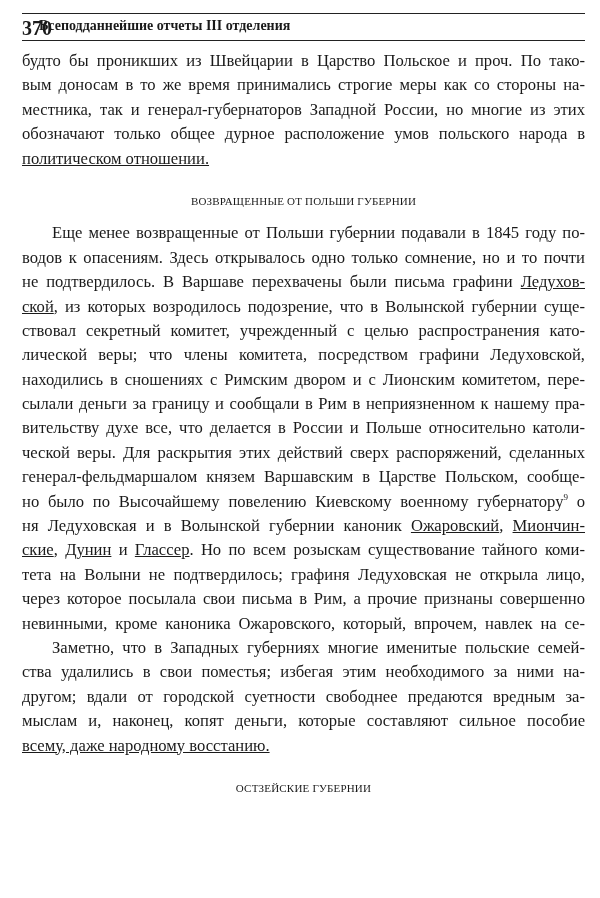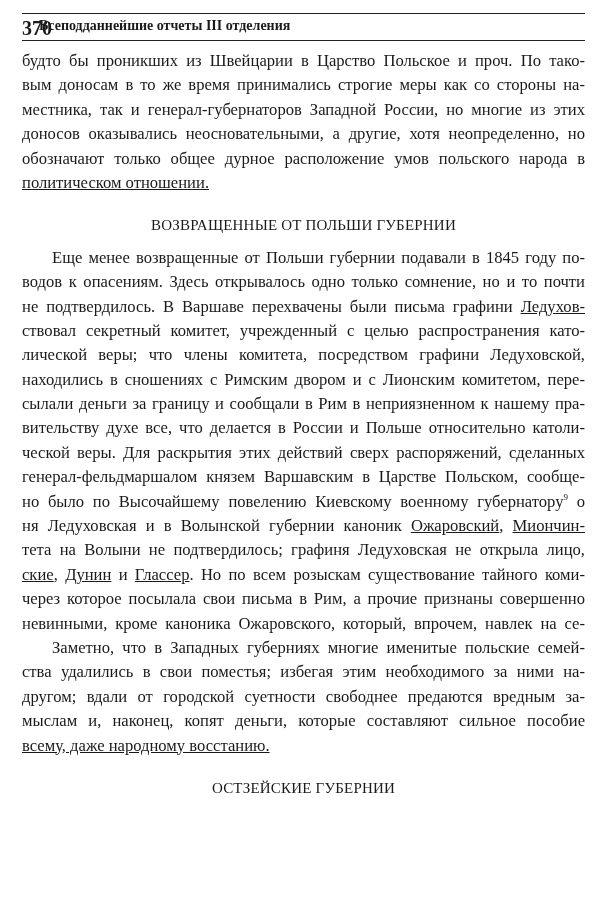--- a/index.html
+++ b/index.html
@@ -10,65 +10,65 @@
   .rule.bottom { top: 40px; }
   .running-head { position: absolute; top: 16px; left: 0; width: 563px; height: 22px;
     font-family: "Liberation Serif", serif; font-weight: bold; font-size: 15px; }
   .page-number { position: absolute; left: 0; top: 1px; font-size: 20px; }
   .header-title { position: absolute; left: 17px; right: 0; top: 2px; font-size: 14px; }
   .body { position: absolute; top: 49px; left: 0; width: 563px;
     font-family: "Liberation Serif", serif; font-size: 16.6px; line-height: 24.4px; }
   .line { white-space: nowrap; text-align: justify; text-align-last: justify; height: 24.4px; overflow: visible; }
   .line.last { text-align-last: left; text-decoration: underline; }
   .line.indent { padding-left: 30px; }
-  .heading { text-align: center; font-size: 15px; letter-spacing: 0.2px; }
+  .heading { text-align: center; font-size: 11px; letter-spacing: 0.2px; }
   .u { text-decoration: underline; }
   sup { font-size: 9px; line-height: 0; vertical-align: super; }
 </style>
 </head>
 <body>
 
 <div class="page">
   <div class="rule top"></div>
   <div class="running-head">
     <span class="page-number">370</span>
     <span class="header-title">Всеподданнейшие отчеты III отделения</span>
   </div>
   <div class="rule bottom"></div>
 
   <div class="body">
 
     <div>
       <div class="line">будто бы проникших из Швейцарии в Царство Польское и проч. По тако-</div>
       <div class="line">вым доносам в то же время принимались строгие меры как со стороны на-</div>
       <div class="line">местника, так и генерал-губернаторов Западной России, но многие из этих</div>
-      <div class="line">доносов оказывались неосновательными, а другие, хотя неопределенно, но</div>
       <div class="line">обозначают только общее дурное расположение умов польского народа в</div>
       <div class="line last">политическом отношении.</div>
     </div>
 
     <div style="height:18px"></div>
     <div class="heading">ВОЗВРАЩЕННЫЕ ОТ ПОЛЬШИ ГУБЕРНИИ</div>
     <div style="height:8px"></div>
 
     <div>
       <div class="line indent">Еще менее возвращенные от Польши губернии подавали в 1845 году по-</div>
       <div class="line">водов к опасениям. Здесь открывалось одно только сомнение, но и то почти</div>
       <div class="line"><span>не подтвердилось. В Варшаве перехвачены были письма графини </span><span class="u">Ледухов-</span></div>
+      <div class="line"><span class="u">ской</span><span>, из которых возродилось подозрение, что в Волынской губернии суще-</span></div>
       <div class="line">ствовал секретный комитет, учрежденный с целью распространения като-</div>
       <div class="line">лической веры; что члены комитета, посредством графини Ледуховской,</div>
       <div class="line">находились в сношениях с Римским двором и с Лионским комитетом, пере-</div>
       <div class="line">сылали деньги за границу и сообщали в Рим в неприязненном к нашему пра-</div>
       <div class="line">вительству духе все, что делается в России и Польше относительно католи-</div>
       <div class="line">ческой веры. Для раскрытия этих действий сверх распоряжений, сделанных</div>
       <div class="line">генерал-фельдмаршалом князем Варшавским в Царстве Польском, сообще-</div>
       <div class="line"><span>но было по Высочайшему повелению Киевскому военному губернатору</span><sup>9</sup><span> о</span></div>
       <div class="line"><span>ня Ледуховская и в Волынской губернии каноник </span><span class="u">Ожаровский</span><span>, </span><span class="u">Миончин-</span></div>
+      <div class="line"><span class="u">ские</span><span>, </span><span class="u">Дунин</span><span> и </span><span class="u">Глассер</span><span>. Но по всем розыскам существование тайного коми-</span></div>
       <div class="line">тета на Волыни не подтвердилось; графиня Ледуховская не открыла лицо,</div>
-      <div class="line"><span class="u">ские</span><span>, </span><span class="u">Дунин</span><span> и </span><span class="u">Глассер</span><span>. Но по всем розыскам существование тайного коми-</span></div>
       <div class="line">через которое посылала свои письма в Рим, а прочие признаны совершенно</div>
       <div class="line">невинными, кроме каноника Ожаровского, который, впрочем, навлек на се-</div>
     </div>
 
     <div>
       <div class="line indent">Заметно, что в Западных губерниях многие именитые польские семей-</div>
       <div class="line">ства удалились в свои поместья; избегая этим необходимого за ними на-</div>
       <div class="line">другом; вдали от городской суетности свободнее предаются вредным за-</div>
       <div class="line">мыслам и, наконец, копят деньги, которые составляют сильное пособие</div>
       <div class="line last">всему, даже народному восстанию.</div>

